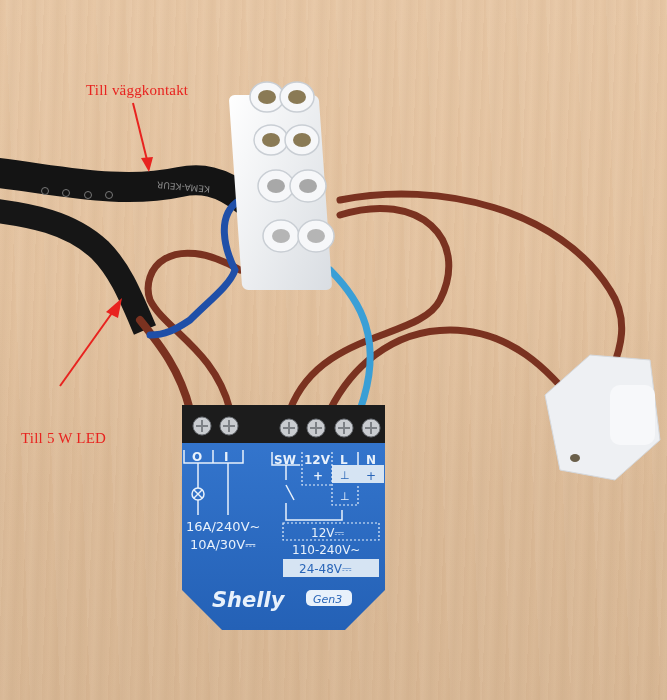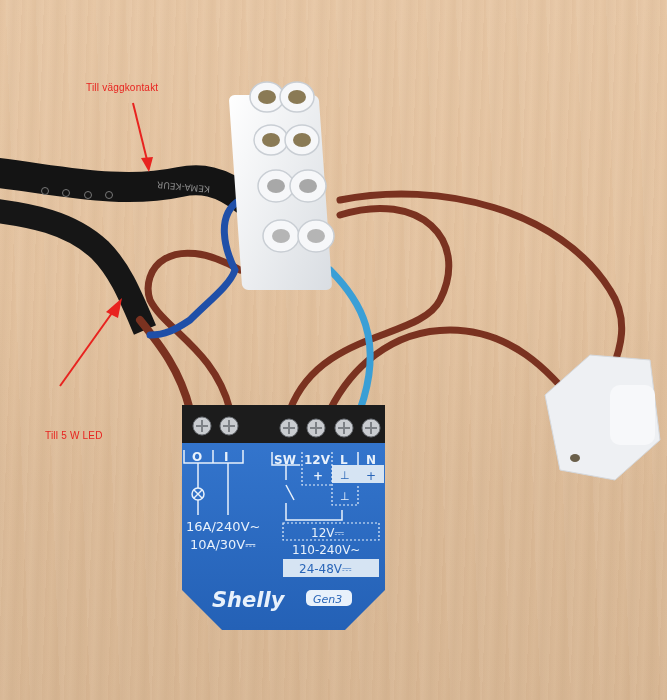--- a/index.html
+++ b/index.html
@@ -6,25 +6,25 @@
   body { width: 667px; height: 700px; overflow: hidden; font-family: "DejaVu Sans", sans-serif; }
   .scene {
     position: relative; width: 667px; height: 700px; overflow: hidden;
     background:
       repeating-linear-gradient(92deg, rgba(150,100,60,0.06) 0px, rgba(150,100,60,0.0) 6px, rgba(120,80,40,0.05) 14px, rgba(0,0,0,0) 22px),
       repeating-linear-gradient(88deg, rgba(255,255,255,0.05) 0px, rgba(255,255,255,0) 30px),
       linear-gradient(180deg, #e7c7a5 0%, #e4c3a0 40%, #dcbb98 70%, #d8b794 100%);
   }
   svg.photo { position: absolute; left: 0; top: 0; }
   .annot {
-    position: absolute; color: #e8231f; font-family: Liberation Sans, sans-serif;
-    font-size: 10px; white-space: nowrap; letter-spacing: 0.2px;
+    position: absolute; color: #e8231f; font-family: Liberation Serif, serif;
+    font-size: 15px; white-space: nowrap; letter-spacing: 0.2px;
   }
   .annot-top { left: 86px; top: 82px; }
-  .annot-bottom { left: 21px; top: 430px; margin-left: 24px; }
+  .annot-bottom { left: 21px; top: 430px; }
   .lbl { font-family: "DejaVu Sans", sans-serif; fill: #e8f1fb; }
   .lbl-dark { font-family: "DejaVu Sans", sans-serif; fill: #2a66b8; }
 </style>
 </head>
 <body>
 
 <div class="scene">
   <svg class="photo" width="667" height="700" viewBox="0 0 667 700">
     <defs>
       <linearGradient id="blueBody" x1="0" y1="0" x2="0" y2="1">

